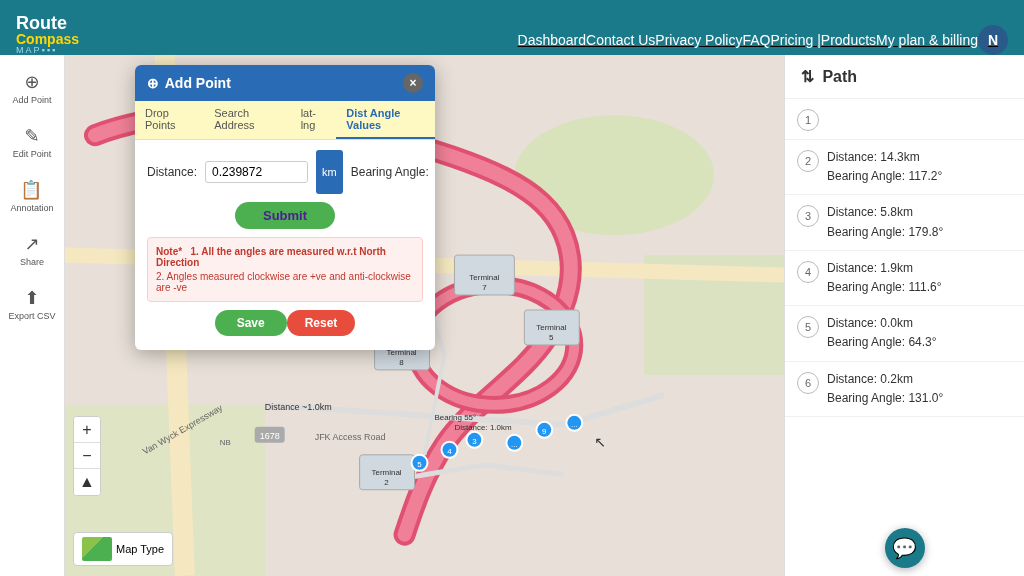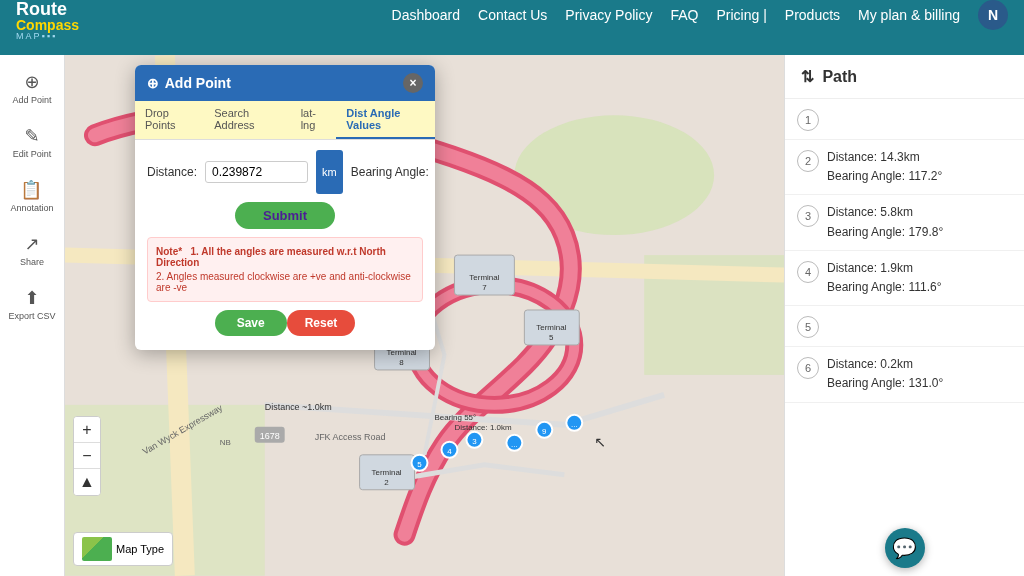--- a/index.html
+++ b/index.html
@@ -3,36 +3,36 @@
   <meta charset="utf-8">
   <style>
     * { box-sizing: border-box; margin: 0; padding: 0; }
     body { font-family: Arial, sans-serif; background: #1a7a8a; width: 1024px; height: 576px; overflow: hidden; }
     
     
     .header {
       background: #1a7a8a;
       height: 55px;
       display: flex;
-      align-items: flex-start;
+      align-items: flex-end;
       padding: 0 16px;
       justify-content: space-between;
     }
     .logo {
       display: flex;
       flex-direction: column;
       line-height: 1;
     }
     .logo-route { color: white; font-size: 18px; font-weight: bold; }
     .logo-compass { color: #ffd700; font-size: 14px; font-weight: bold; }
     .logo-map { color: #a0d8ef; font-size: 9px; letter-spacing: 2px; }
     .nav {
       display: flex;
       align-items: center;
-      gap: 18px;
+      text-decoration: underline;
     }
     .nav a {
       color: white;
       text-decoration: none;
       font-size: 14px;
     }
     .nav-avatar {
       width: 30px; height: 30px;
       background: #2a5a8a;
       border-radius: 50%;
@@ -520,20 +520,24 @@
     </div>
         <div class="path-item">
       <div class="path-num">4</div>
       <div class="path-info">
         <div class="dist">Distance: 1.9km</div>
         <div class="angle">Bearing Angle: 111.6°</div>
       </div>
     </div>
         <div class="path-item">
       <div class="path-num">5</div>
+      <div class="path-info">
+        <div class="dist">Distance: 0.0km</div>
+        <div class="angle">Bearing Angle: 64.3°</div>
+      </div>
     </div>
         <div class="path-item">
       <div class="path-num">6</div>
       <div class="path-info">
         <div class="dist">Distance: 0.2km</div>
         <div class="angle">Bearing Angle: 131.0°</div>
       </div>
     </div>
       </div>
 

